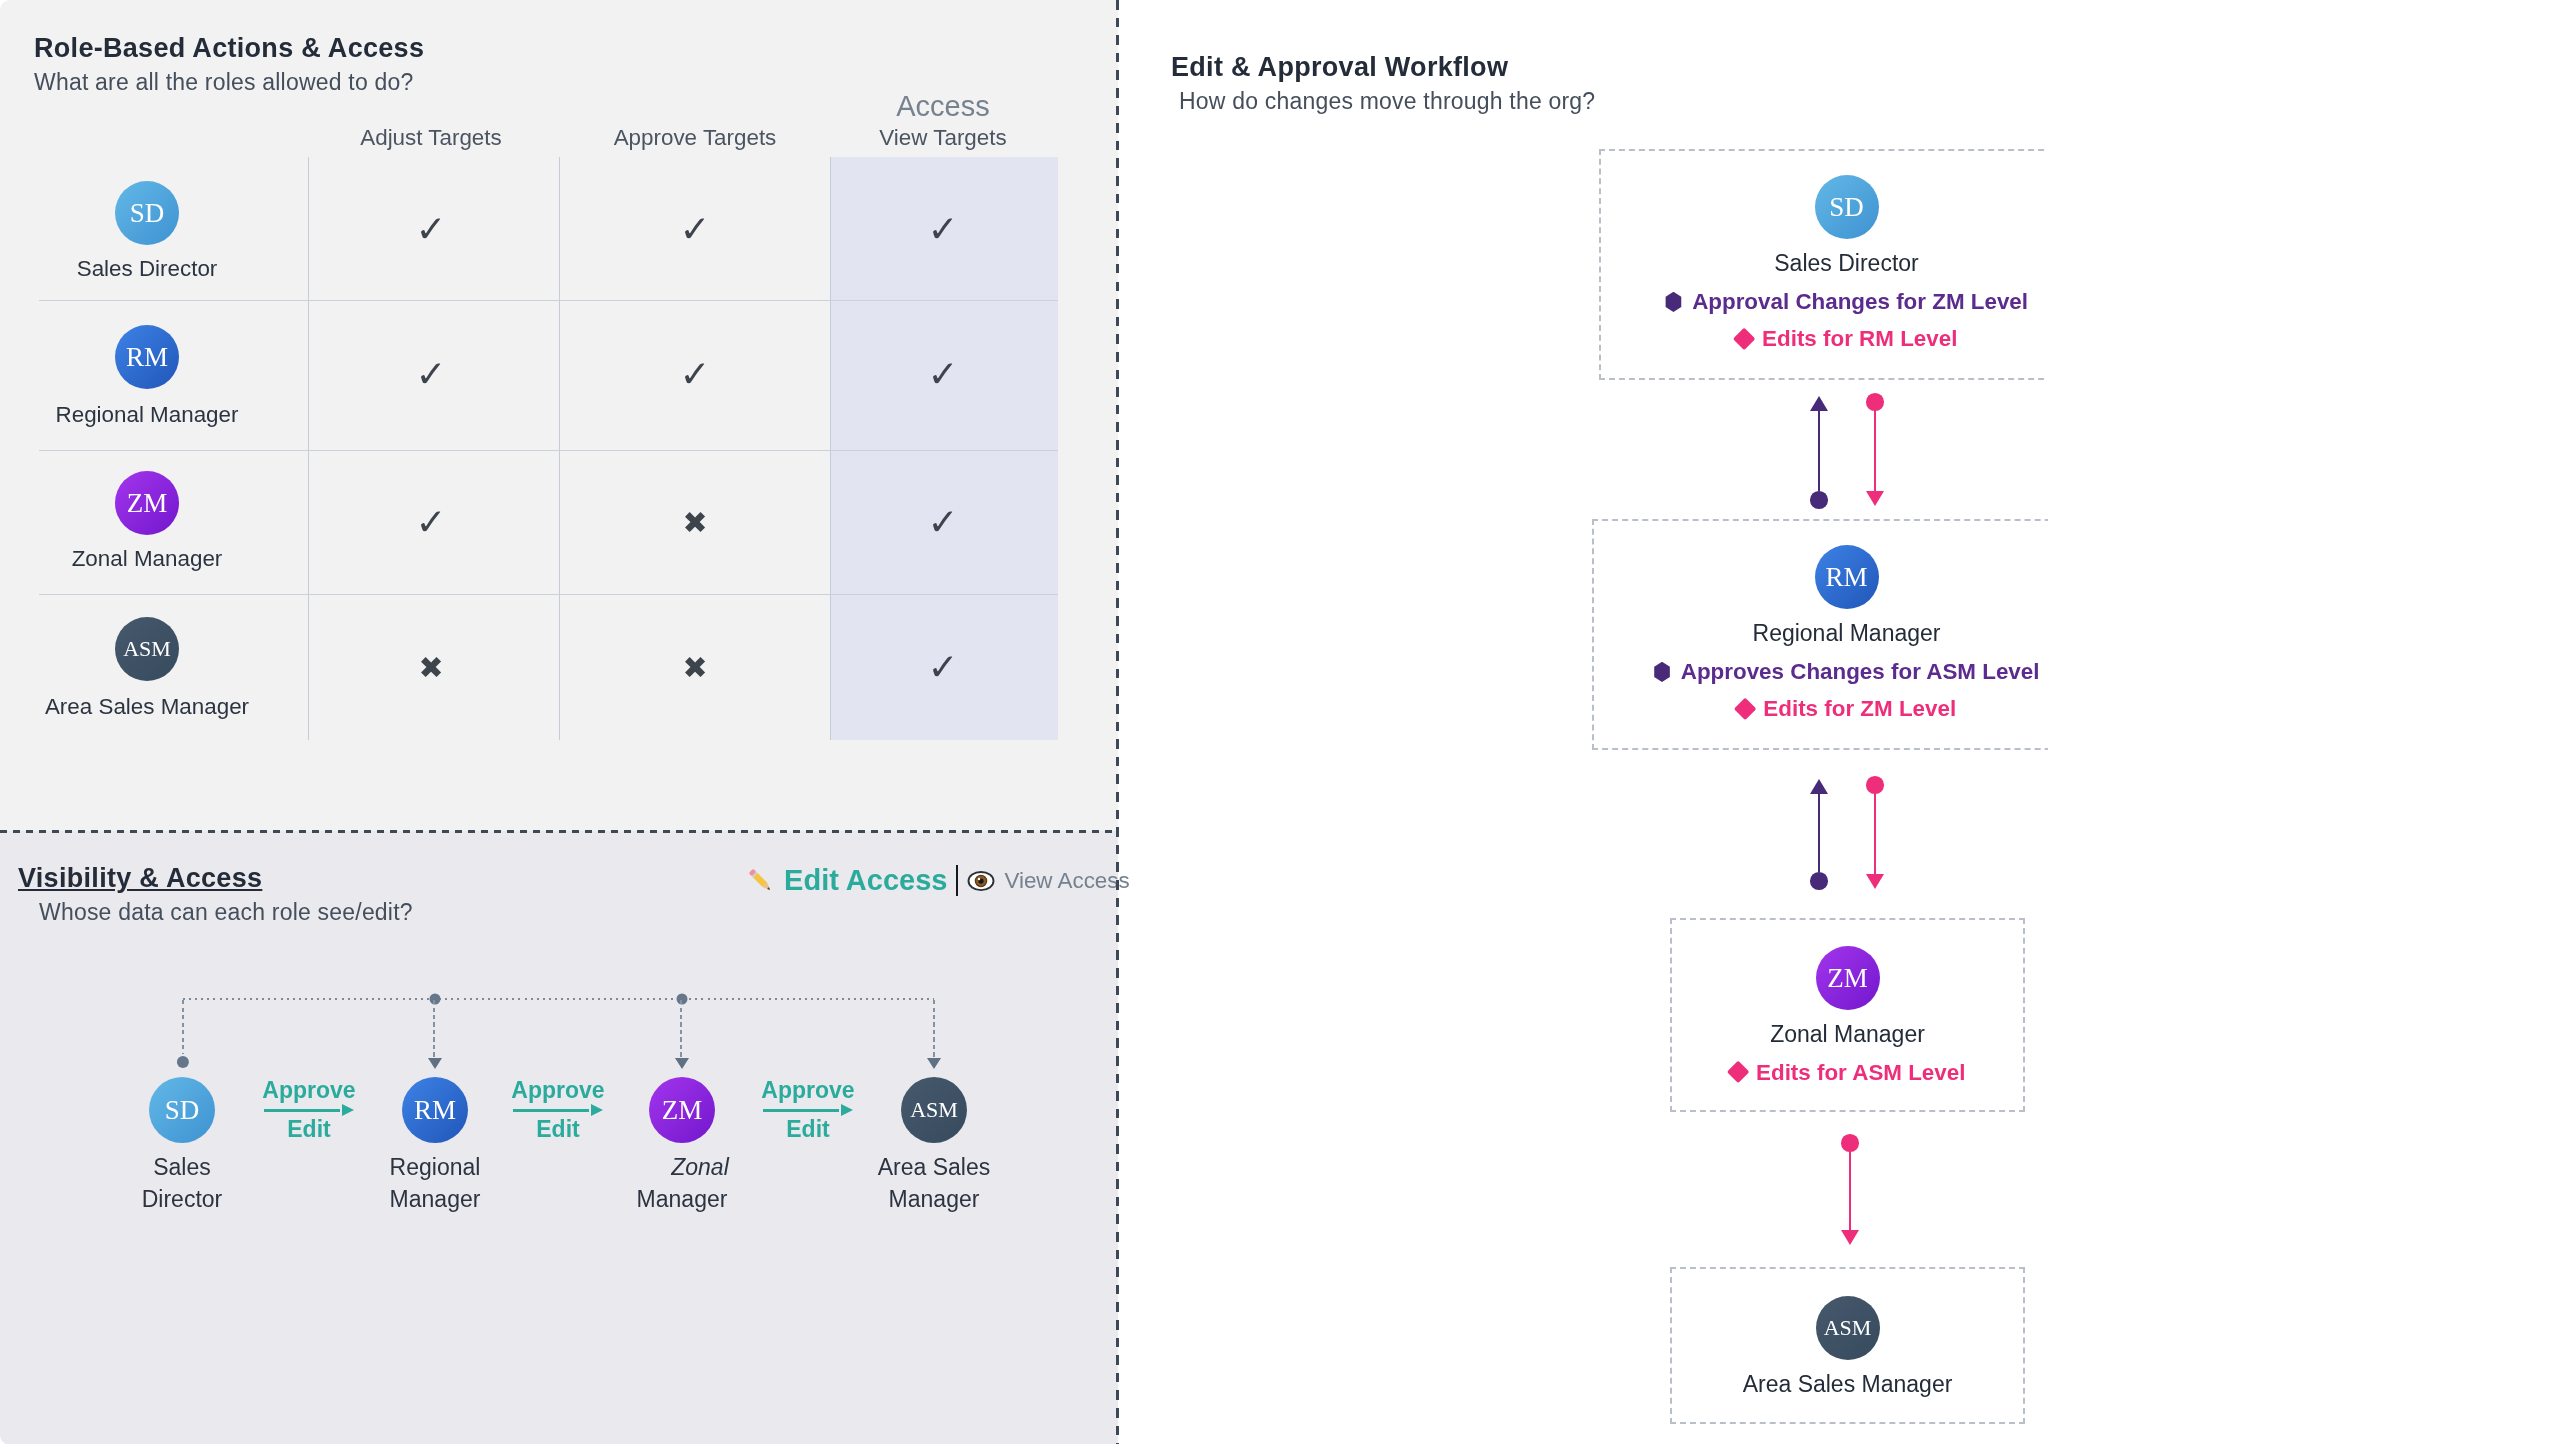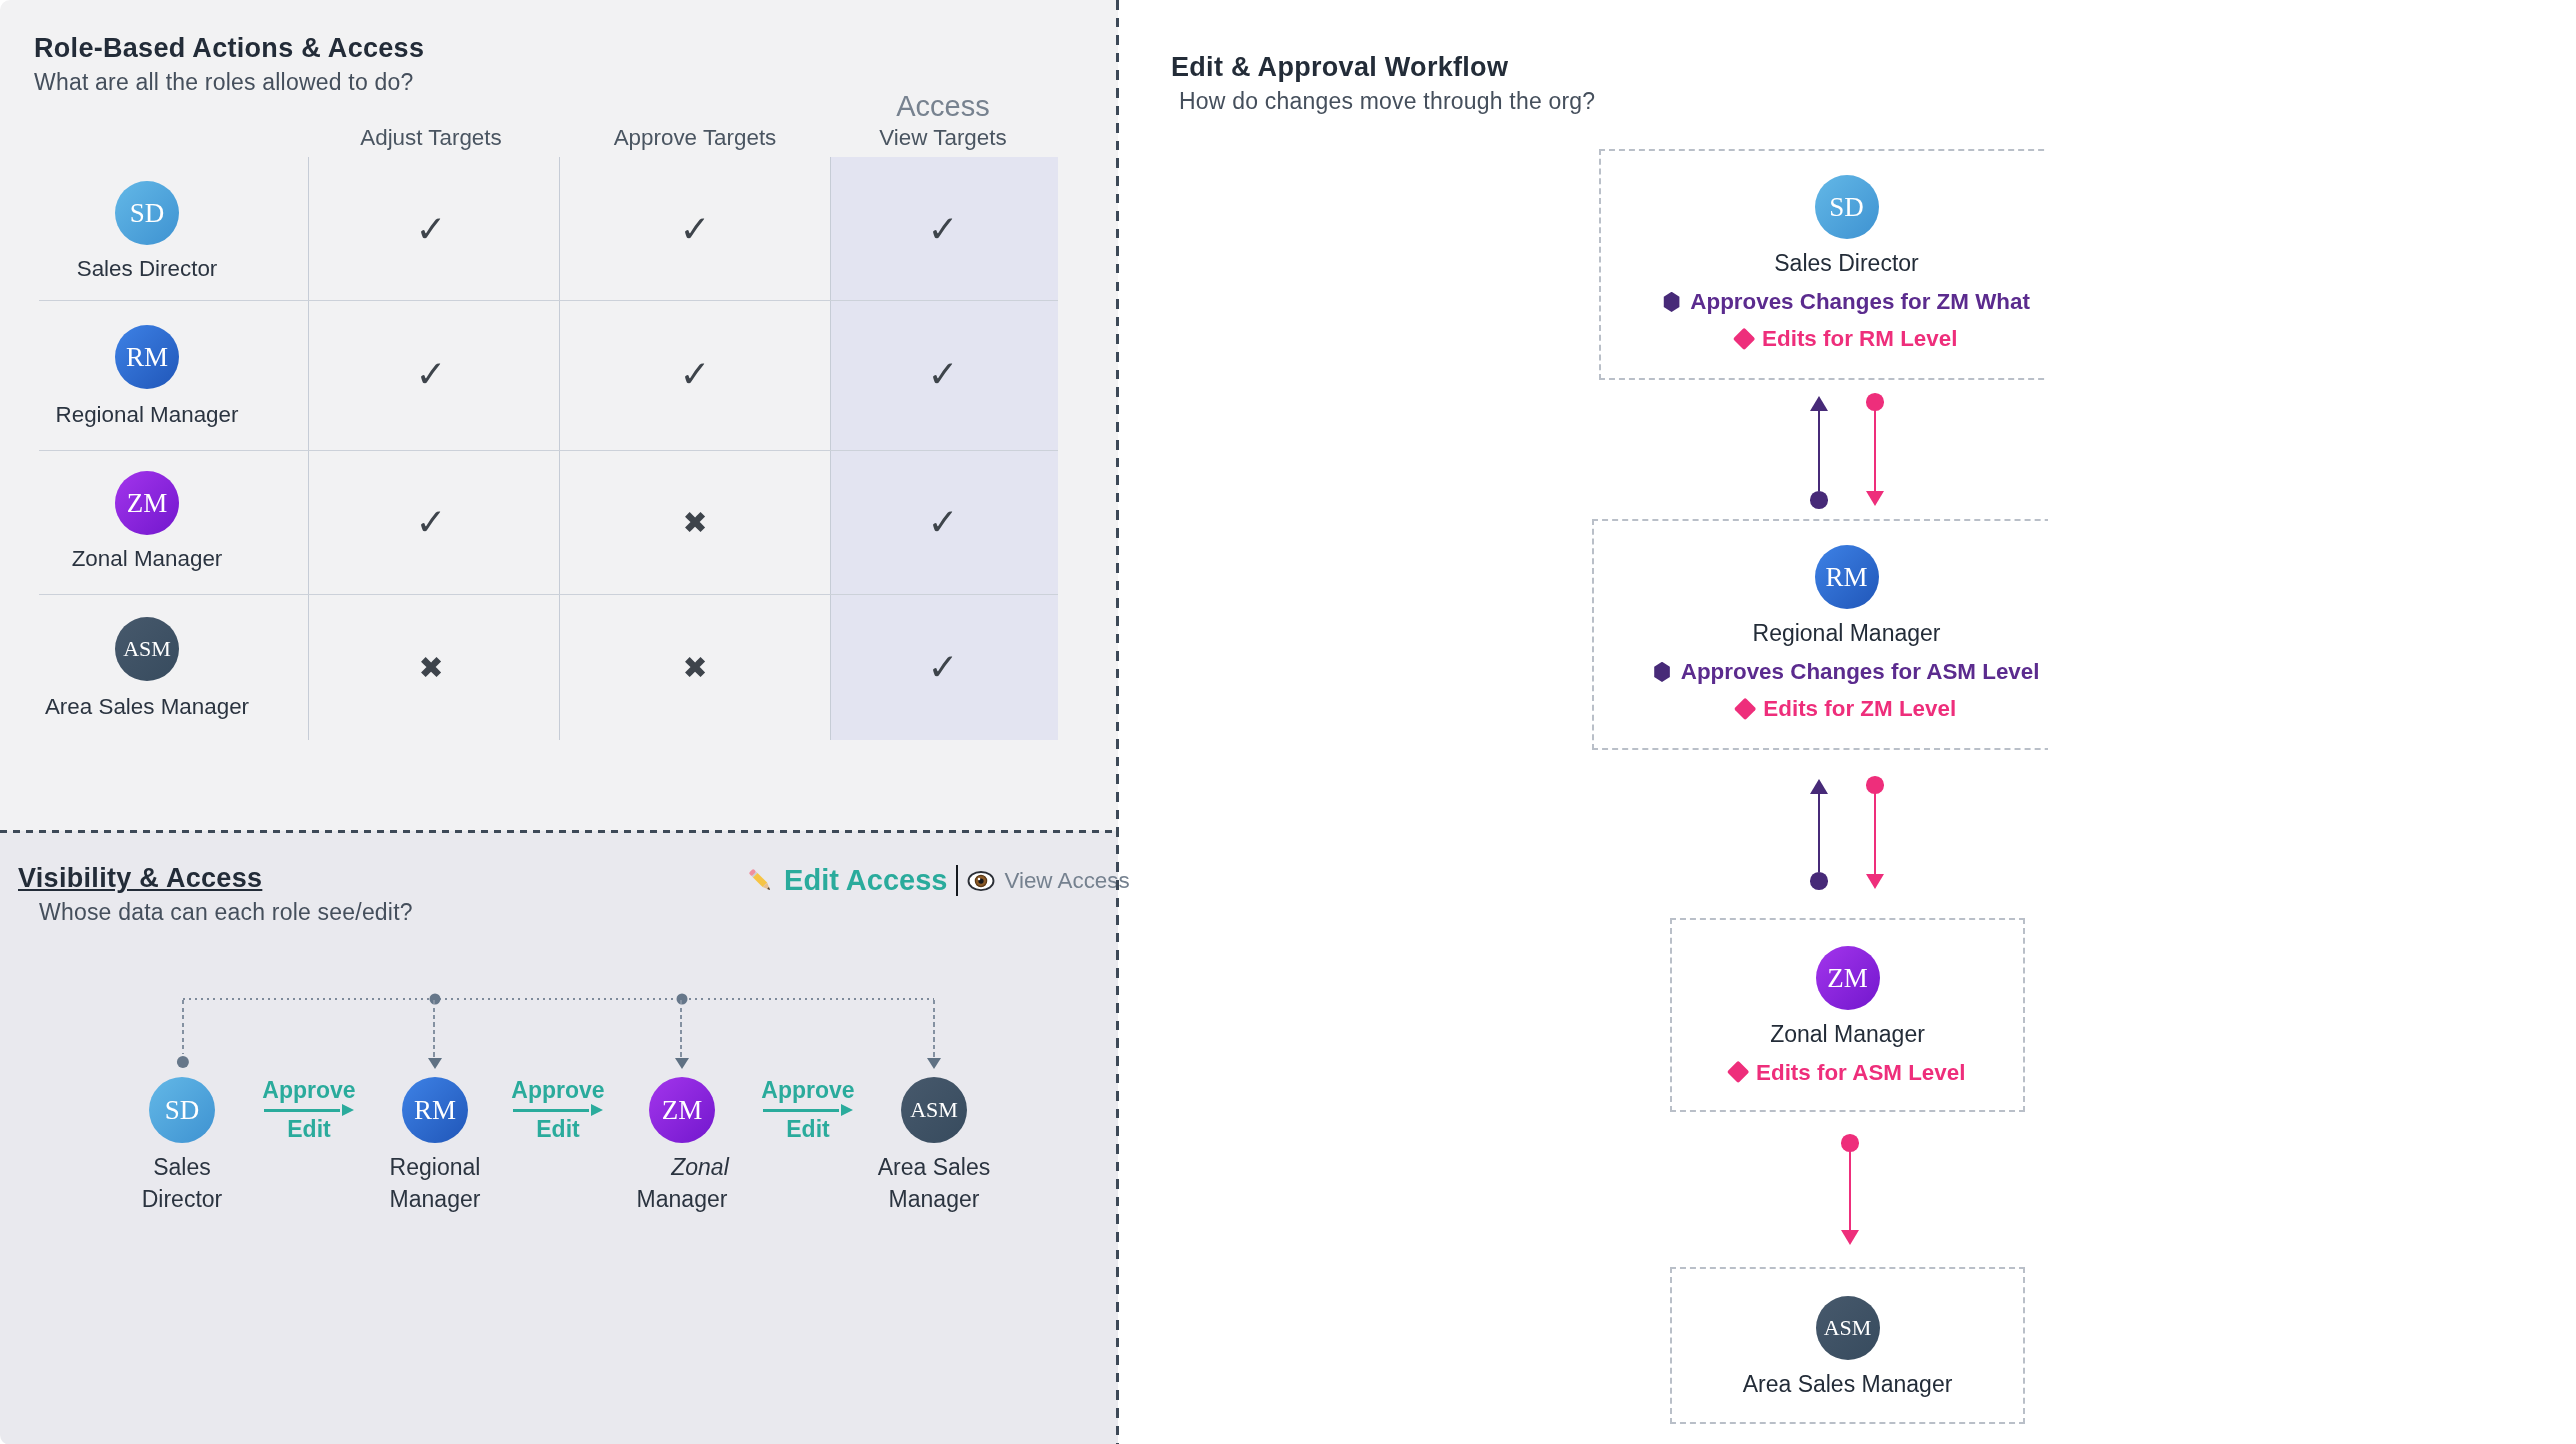--- a/index.html
+++ b/index.html
@@ -226,21 +226,21 @@
   <div class="abs sec-title" style="left:1171px;top:52px;">Edit &amp; Approval Workflow</div>
   <div class="abs sec-sub" style="left:1179px;top:88px;">How do changes move through the org?</div>
 
   <div class="wf-box" style="left:1599px;top:149px;width:495px;height:231px;padding-top:24.4px;">
     <div class="wf-avatar g-sd">
       <span>SD</span>
     </div>
     <div class="wf-label">Sales Director</div>
     <div class="wf-row">
       <span class="bullet-hex"></span>
-      <span class="wf-approves">Approves Changes for ZM What</span>
+      <span class="wf-approves">Approval Changes for ZM Level</span>
     </div>
     <div class="wf-row">
       <span class="bullet-diamond"></span>
       <span class="wf-edits">Edits for RM Level</span>
     </div>
   </div>
 
   <div class="varrow" style="left:1809px;top:396px;height:113px;">
     <span class="va-head-up"></span>
     <span class="va-line purple" style="top:13.6px;height:81px;"></span>

